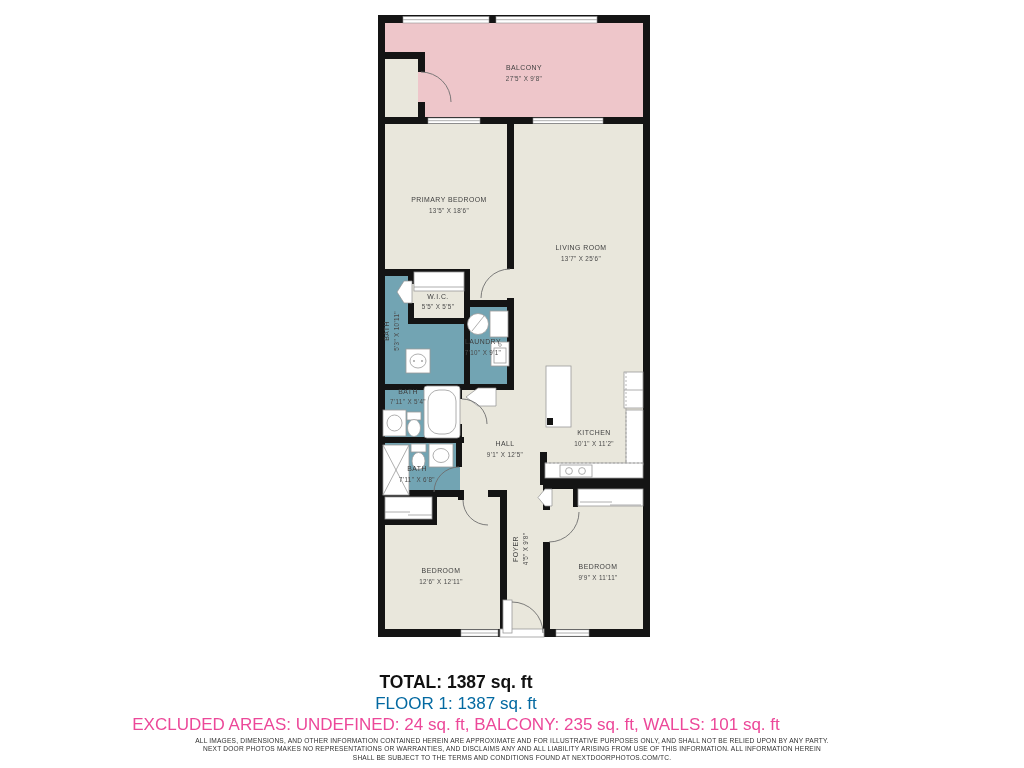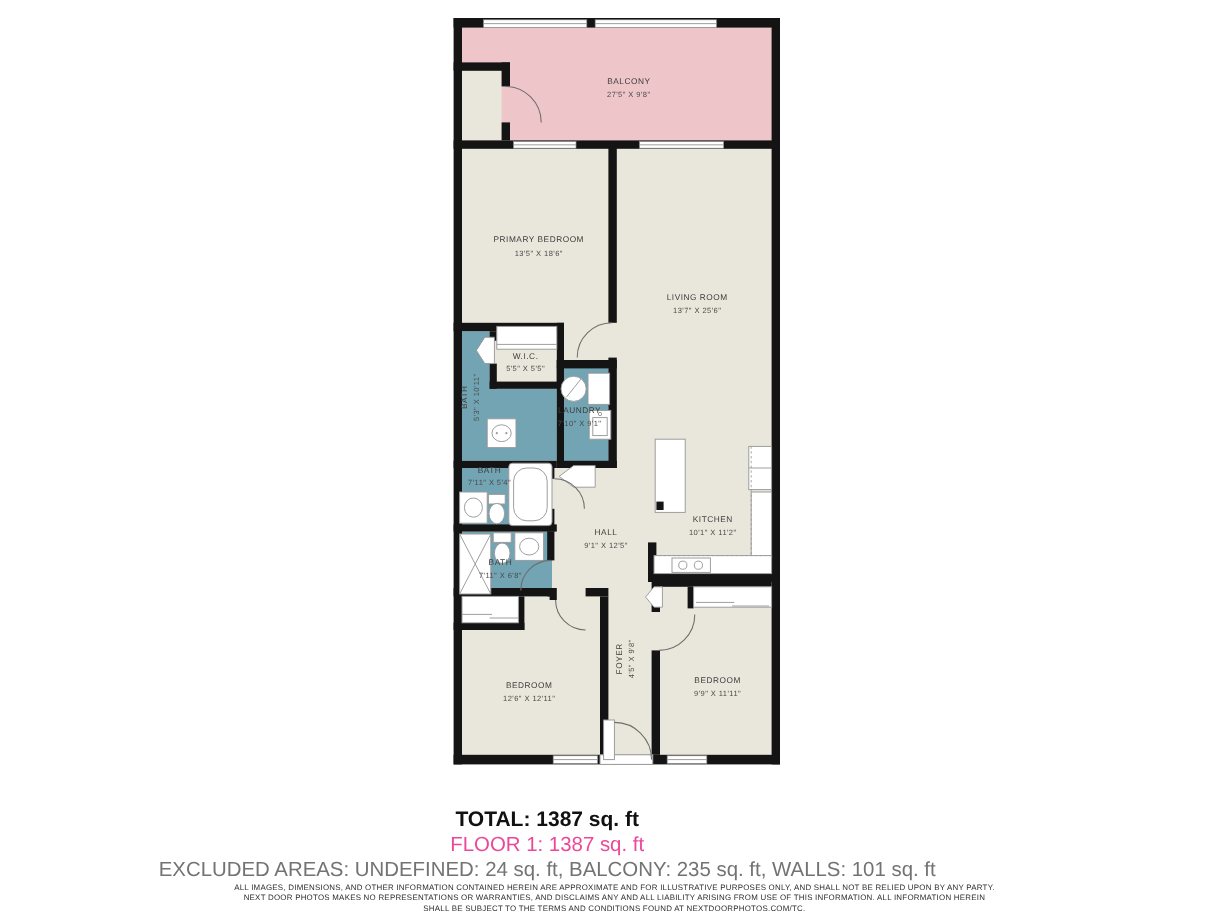--- a/index.html
+++ b/index.html
@@ -16,22 +16,22 @@
   .winline{stroke:#9a9a9a;stroke-width:0.8;}
   .arc{fill:none;stroke:#6e6e6e;stroke-width:0.9;}
   .open{fill:#ffffff;stroke:#8f8f8f;stroke-width:0.7;}
   .dash{stroke:#9a9a9a;stroke-width:0.7;fill:none;stroke-dasharray:2 2;}
   .lbl{font-family:"Liberation Sans",sans-serif;font-size:6.9px;fill:#3e3e3e;
        letter-spacing:0.45px;text-anchor:middle;}
   .dim{font-family:"Liberation Sans",sans-serif;font-size:6.3px;fill:#4a4a4a;
        letter-spacing:0.35px;text-anchor:middle;}
   #summary{position:absolute;left:0;top:672px;width:912px;text-align:center;z-index:2;}
   .sum-total{font-size:17.5px;font-weight:bold;color:#111;line-height:21px;}
-  .sum-floor{font-size:17px;color:#ec4899;line-height:21px;text-align:center;}
-  .sum-excl{font-size:17px;color:#737373;line-height:21px;}
+  .sum-floor{font-size:17px;color:#0369a1;line-height:21px;text-align:center;}
+  .sum-excl{font-size:17px;color:#ec4899;line-height:21px;}
   #disclaimer{position:absolute;left:0;top:737px;width:1024px;text-align:center;z-index:2;
               font-size:6.6px;color:#2e2e2e;line-height:8.4px;letter-spacing:0.2px;}
   #watermark{position:absolute;left:2px;top:708px;z-index:1;font-size:28px;
              color:#dddddb;letter-spacing:1px;font-family:"DejaVu Sans",sans-serif;}
 </style>
 </head>
 <body>
 
 <div id="stage">
 

